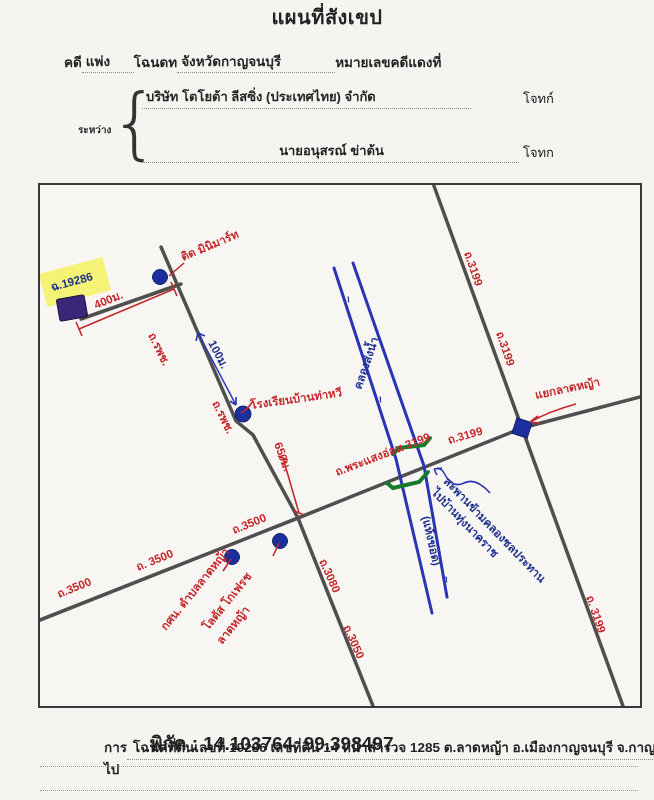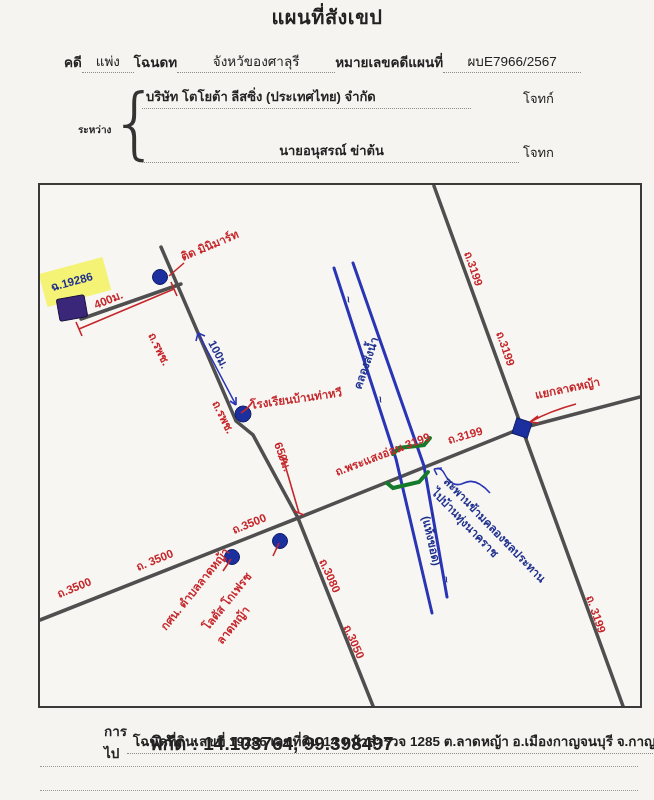--- a/index.html
+++ b/index.html
@@ -6,54 +6,53 @@
   body{
     width:654px;height:800px;position:relative;overflow:hidden;
     background:#f5f4f1;
     font-family:"Liberation Sans","DejaVu Sans",sans-serif;
     color:#222;
   }
   .abs{position:absolute;}
   .title{width:100%;text-align:center;top:1px;font-size:20px;font-weight:bold;letter-spacing:.5px;}
   .formline{top:50px;left:64px;font-size:13.5px;white-space:nowrap;display:flex;align-items:flex-end;}
   .lbl{font-weight:bold;}
-  .fill{border-bottom:1.5px dotted #8a8a8a;text-align:center;font-weight:400;padding:0 4px;}
+  .fill{border-bottom:1.5px dotted #8a8a8a;font-weight:700;padding:0 4px;}
   .row{display:flex;align-items:flex-end;}
   .between-lbl{top:122px;left:78px;font-size:10px;font-weight:bold;}
   .brace{top:84px;left:110px;font-size:78px;font-weight:100;color:#333;line-height:1;font-family:"DejaVu Sans",sans-serif;}
   .party{left:142px;width:412px;font-size:13px;}
   .party .val{flex:1;border-bottom:1.5px dotted #8a8a8a;font-weight:600;padding:0 2px 1px 4px;white-space:nowrap;overflow:hidden;}
   .party .role{font-weight:normal;padding-left:4px;}
   .mapframe{left:38px;top:183px;width:600px;height:521px;border:2px solid #3a3a3a;background:#f7f6f3;}
   svg text{font-family:"Liberation Sans","DejaVu Sans",sans-serif;}
   .road{stroke:#4f4f4f;stroke-width:3.5;fill:none;stroke-linecap:round;}
   .canal{stroke:#2a35b5;stroke-width:3;fill:none;stroke-linecap:round;}
   .rmeas{stroke:#c6272b;stroke-width:1.6;fill:none;}
   .bmeas{stroke:#2a35b5;stroke-width:1.6;fill:none;}
   .green{stroke:#157a2a;stroke-width:4;fill:none;stroke-linecap:round;}
   .rt{fill:#c6272b;font-size:11.5px;font-weight:bold;}
   .bt{fill:#20318f;font-size:11.5px;font-weight:bold;}
   .dot{fill:#1b2f9e;stroke:#101d66;stroke-width:1;}
-  .footline{left:104px;top:720px;font-size:13.5px;display:flex;align-items:center;width:534px;}
+  .footline{left:104px;top:736px;font-size:13.5px;display:flex;align-items:flex-start;width:534px;}
   .footline .fv{flex:1;border-bottom:1.5px dotted #8a8a8a;font-weight:600;padding:0 2px 1px 6px;white-space:nowrap;}
   .coordline{left:150px;top:728px;font-size:19px;font-weight:600;text-align:center;}
   .dotrule{left:40px;width:598px;border-bottom:1.5px dotted #9a9a9a;height:0;}
 </style>
 </head>
 <body>
 
 <div class="abs title">แผนที่สังเขป</div>
 
 <div class="abs formline">
   <span class="lbl">คดี</span>
   <span class="fill" style="min-width:44px">แพ่ง</span>
   <span class="lbl">โฉนดท</span>
-  <span class="fill" style="min-width:150px">จังหวัของศาลุรี</span>
-  <span class="lbl">หมายเลขคดีแผนที่</span>
-  <span class="fill" style="min-width:130px">ผบE7966/2567</span>
+  <span class="fill" style="min-width:150px">จังหวัดกาญจนบุรี</span>
+  <span class="lbl">หมายเลขคดีแดงที่</span>
 </div>
 
 <div class="abs between-lbl">ระหว่าง</div>
 <div class="abs brace">{</div>
 
 <div class="abs party row" style="top:86px;gap:48px;">
   <span class="val">บริษัท โตโยต้า ลีสซิ่ง (ประเทศไทย) จำกัด</span>
   <span class="role">โจทก์</span>
 </div>
 <div class="abs party row" style="top:140px;text-align:center;">

